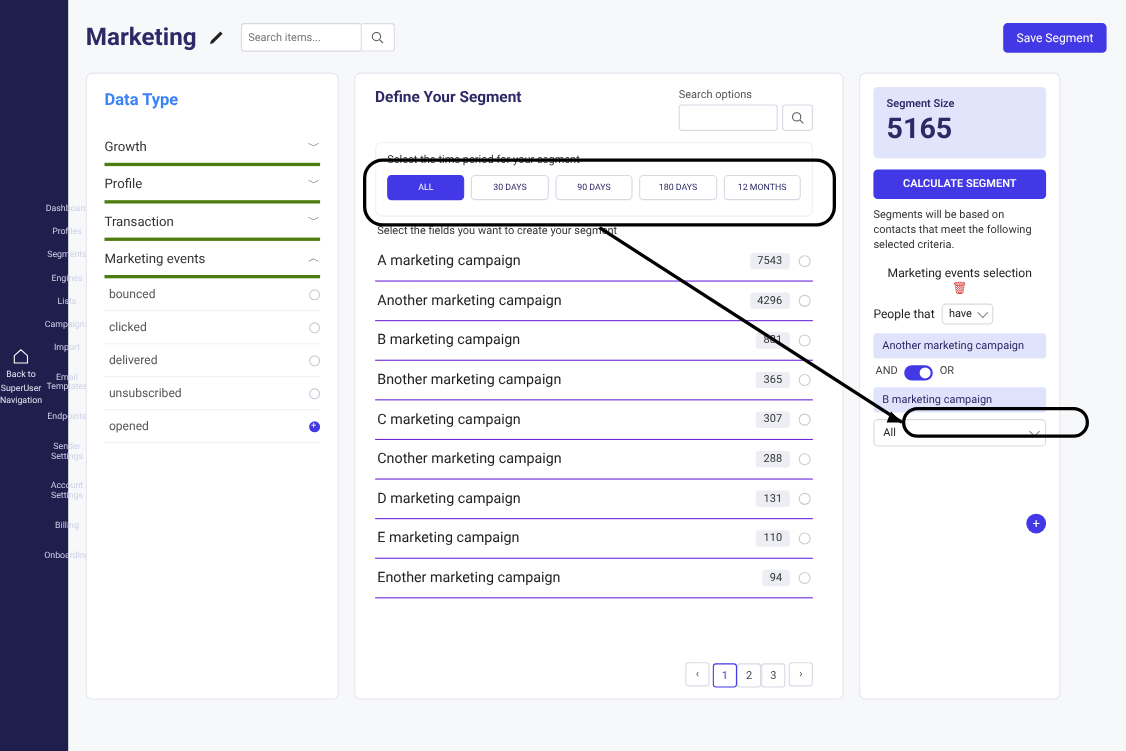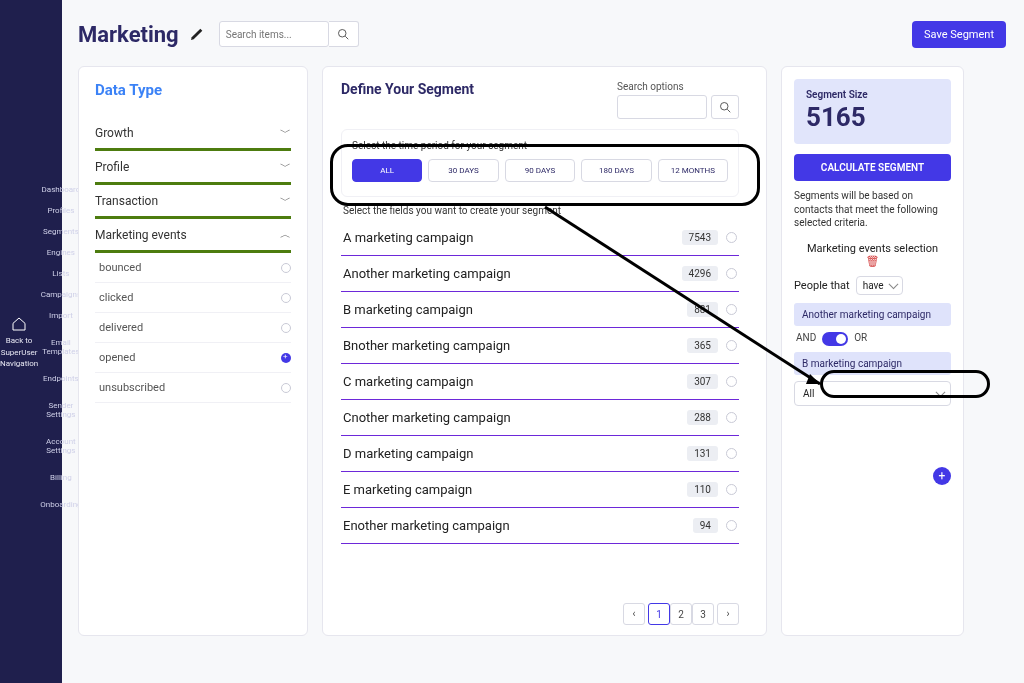--- a/index.html
+++ b/index.html
@@ -161,26 +161,26 @@
       </div>
       <div class="sub-row">
         <span>clicked</span>
         <span class="radio"></span>
       </div>
       <div class="sub-row">
         <span>delivered</span>
         <span class="radio"></span>
       </div>
       <div class="sub-row">
+        <span>unsubscribed</span>
+        <span class="radio"></span>
+      </div>
+      <div class="sub-row">
         <span>opened</span>
         <span class="radio on"></span>
-      </div>
-      <div class="sub-row">
-        <span>unsubscribed</span>
-        <span class="radio"></span>
       </div>
     </div>
 </div>
 
 <div class="col panel-mid">
   <div class="mid-top">
     <h3>Define Your Segment</h3>
     <div>
       <span class="so-label">Search options</span>
       <div class="so-row">

